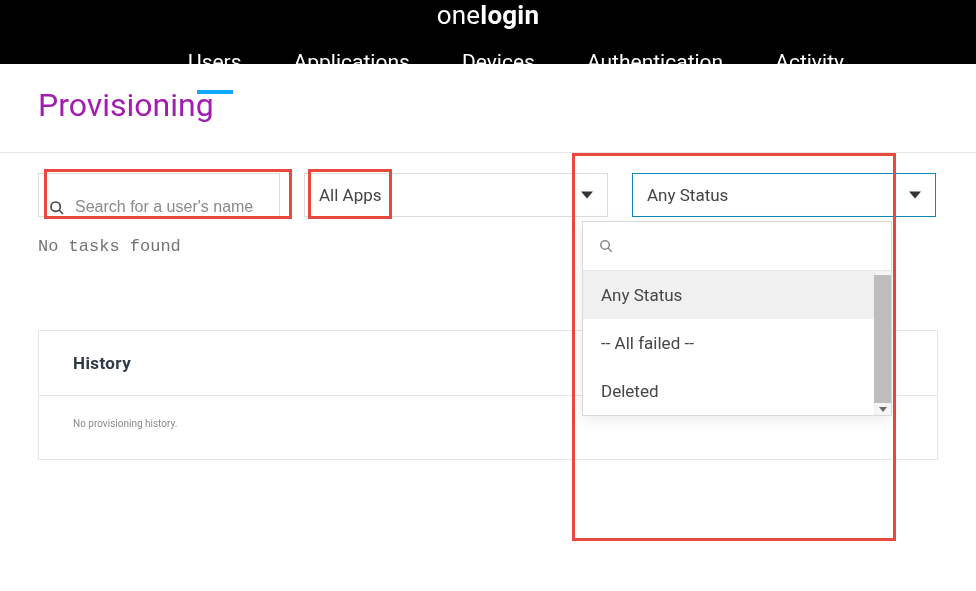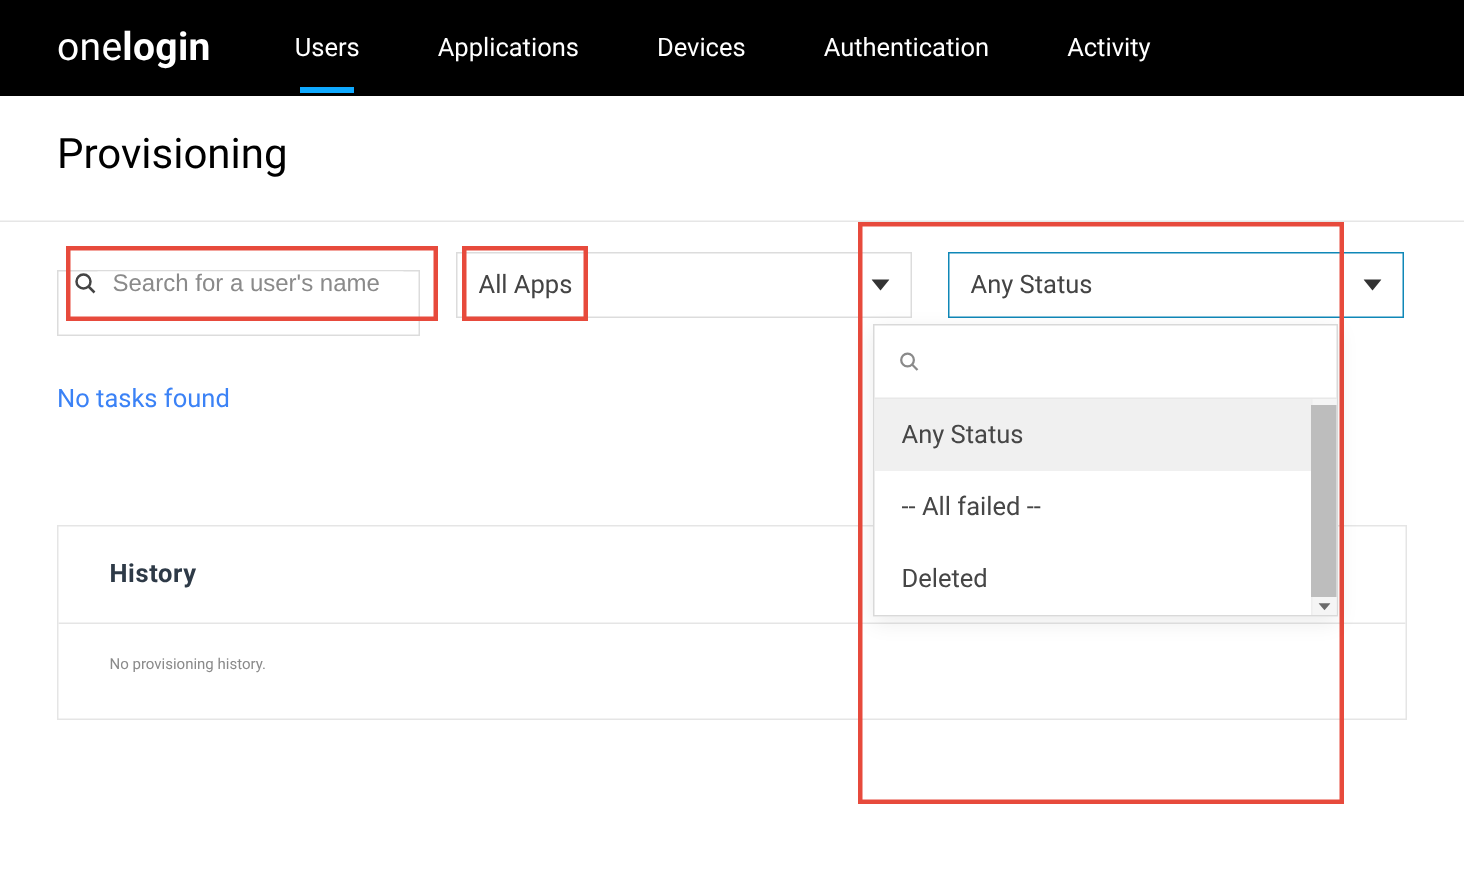--- a/index.html
+++ b/index.html
@@ -1,50 +1,50 @@
 <!DOCTYPE html>
 <html><head>
 <meta charset="utf-8">
 <style>
   * { box-sizing: border-box; margin: 0; padding: 0; }
   html, body { width: 976px; height: 591px; font-family: -apple-system, "Segoe UI", Roboto, Arial, sans-serif; background: #fff; }
 
   
-  .topbar { background: #000; color: #fff; height: 64px; display: flex; align-items: center; padding: 0 38px 0 38px; }
+  .topbar { background: #000; color: #fff; height: 64px; display: flex; align-items: center; padding: 0 38px 0 38px; flex-direction: column; }
   .brand { font-size: 26px; font-weight: 400; letter-spacing: 0.2px; }
   .brand b { font-weight: 700; }
   .nav { display: flex; margin-left: 56px; gap: 52px; }
-  .nav-item { font-size: 17px; color: #fff; cursor: pointer; position: relative; padding: 20px 0; }
+  .nav-item { font-size: 21px; color: #fff; cursor: pointer; position: relative; padding: 20px 0; }
   .nav-item.active::after { content: ""; position: absolute; left: 50%; transform: translateX(-50%); bottom: 0; width: 36px; height: 4px; background: #0fa9ff; }
 
   
   .page-area { padding: 22px 38px 28px 38px; border-bottom: 1px solid #e6e6e6; }
-  .page-title { font-size: 28px; font-weight: 400; color: #000000; }
+  .page-title { font-size: 32px; font-weight: 400; color: #a21caf; }
 
   
   .filter-bar { display: flex; gap: 24px; padding: 20px 38px 12px 38px; align-items: flex-start; position: relative; }
-  .search-wrap { width: 242px; height: 44px; border: 1px solid #dcdcdc; display: flex; align-items: flex-start; padding: 0 10px; background: #fff; margin-top: 12px; }
+  .search-wrap { width: 242px; height: 44px; border: 1px solid #dcdcdc; display: flex; align-items: flex-end; padding: 0 10px; background: #fff; }
   .search-wrap .icon { width: 16px; height: 16px; color: #444; flex: none; }
   .search-wrap input { border: none; outline: none; font-size: 16px; color: #444; width: 100%; padding-left: 10px; }
   .search-wrap input::placeholder { color: #8a8a8a; }
 
   .select { width: 304px; height: 44px; border: 1px solid #dcdcdc; background: #fff; display: flex; align-items: center; padding: 0 14px; font-size: 17px; color: #444; position: relative; cursor: pointer; }
   .select .caret { margin-left: auto; }
   .select.active { border-color: #0f87b7; }
 
   .caret svg { width: 12px; height: 12px; display: block; }
 
   
   .annot { position: absolute; border: 3px solid #e74a3c; pointer-events: none; }
   .annot.a1 { left: 44px; top: 16px; width: 248px; height: 50px; }
   .annot.a2 { left: 308px; top: 16px; width: 84px; height: 50px; }
   .annot.a3 { left: 572px; top: 0; width: 324px; height: 388px; }
 
   
-  .empty-msg { padding: 0 38px; font-size: 17px; color: #3b82f6; margin-top: 20px; }
+  .empty-msg { padding: 0 38px; font-size: 17px; color: #737373; margin-top: 8px; font-family: Liberation Mono, monospace; }
 
   
   .history-card { margin: 74px 38px 0 38px; border: 1px solid #e5e5e5; }
   .history-head { padding: 22px 34px; font-size: 17px; font-weight: 700; letter-spacing: 0.4px; color: #2e3a47; border-bottom: 1px solid #e5e5e5; }
   .history-body { padding: 22px 34px 30px 34px; font-size: 10px; color: #8a8a8a; }
 
   
   .dd-panel { position: absolute; left: 582px; top: 68px; width: 310px; border: 1px solid #d9d9d9; background: #fff; z-index: 5; box-shadow: 0 4px 14px rgba(0,0,0,0.08); }
   .dd-search { display: flex; align-items: center; padding: 14px 16px; border-bottom: 1px solid #e8e8e8; }
   .dd-search .icon { width: 16px; height: 16px; color: #8a8a8a; }

